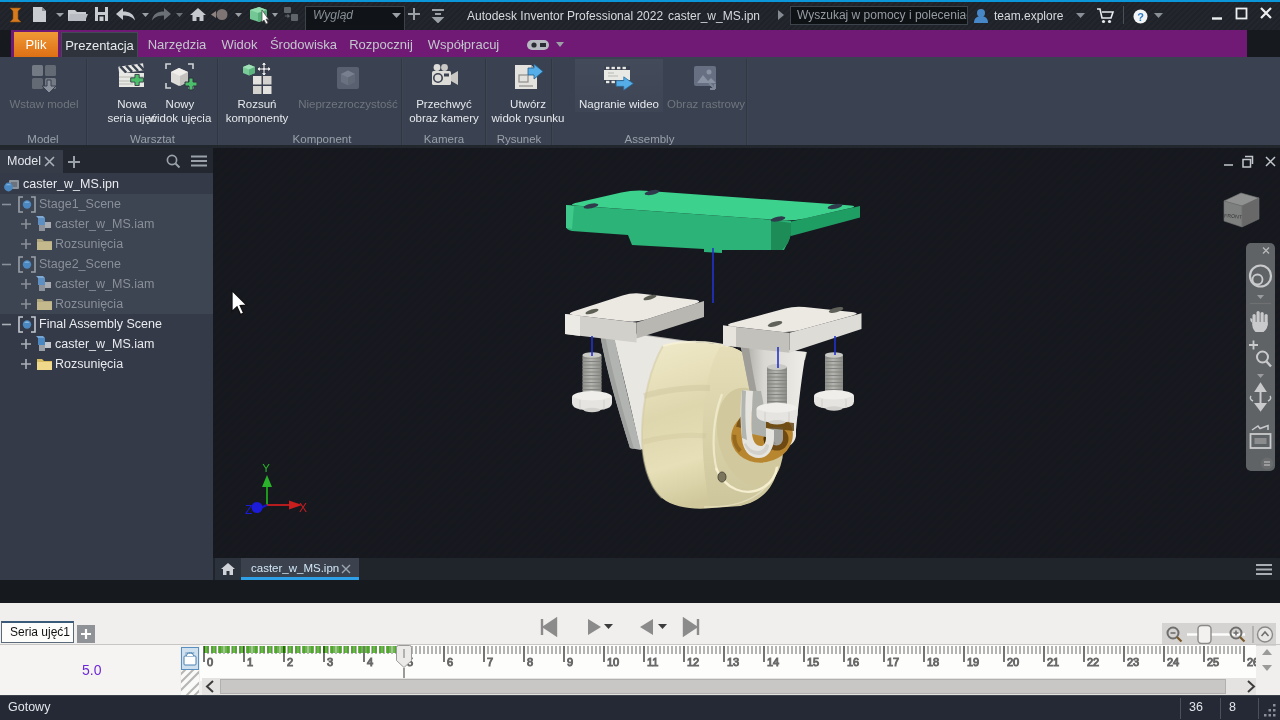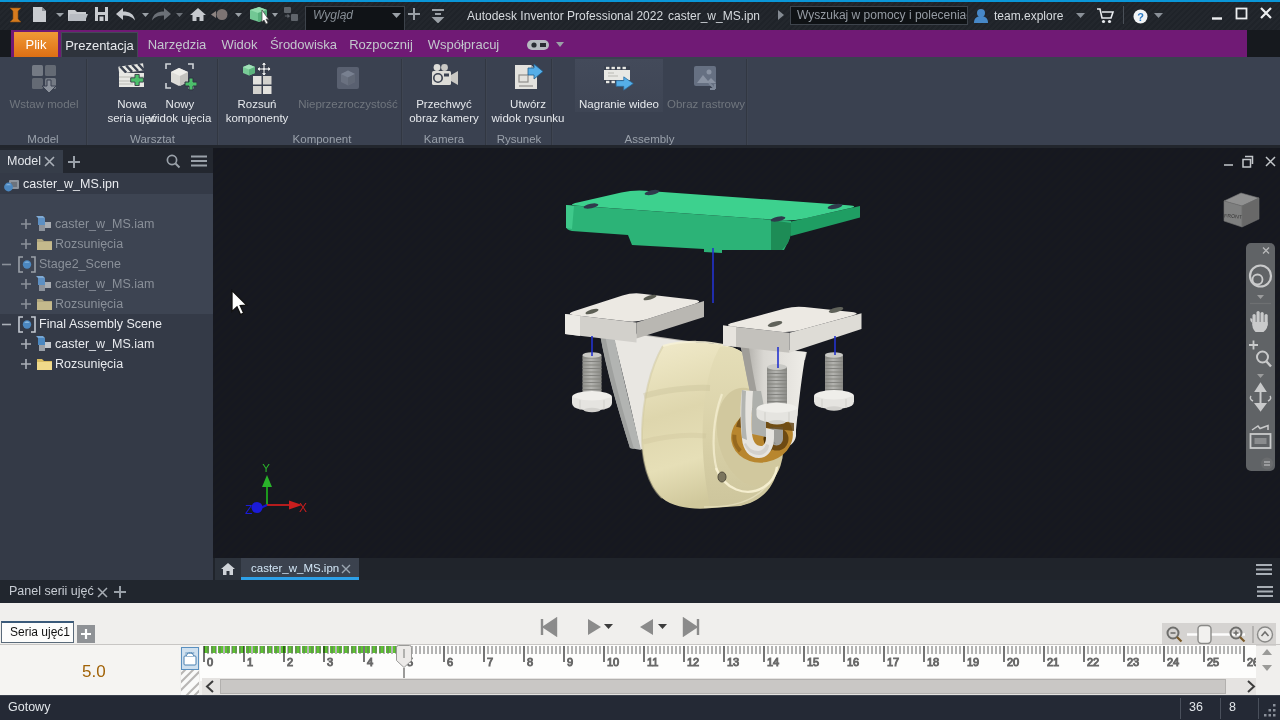--- a/index.html
+++ b/index.html
@@ -294,20 +294,31 @@
 
   <div class="tree-row bright" style="top:26px;">
     <svg class="abs" style="left:3px;top:2px;" width="17" height="17" viewBox="0 0 17 17">
           <rect x="6" y="4" width="10" height="9" rx="1" fill="#8d939c"></rect>
           <rect x="8" y="6" width="6" height="5" fill="#6d737c"></rect>
           <circle cx="5.5" cy="11" r="4.4" fill="#4b87c0"></circle>
           <path d="M2.6 9.2 a4.4 4.4 0 0 1 5.8 0" fill="#85b4dd"></path>
         </svg>
     <span style="position:absolute;left:23px;">caster_w_MS.ipn</span>
       </div>
+  <div class="tree-row" style="top:46px;">
+    <svg class="abs" style="left:2px;top:6px;" width="9" height="9">
+          <path d="M0 4.5 h9" stroke="#8a9099" stroke-width="1.6"></path>
+        </svg>
+    <svg class="abs" style="left:18px;top:2px;" width="18" height="17" viewBox="0 0 18 17">
+          <path d="M5 1 h-4 v15 h4 M13 1 h4 v15 h-4" stroke="#9aa0a8" stroke-width="1.6" fill="none"></path>
+          <circle cx="9" cy="8.5" r="4.2" fill="#4b87c0"></circle>
+          <path d="M6.2 6.8 a4.2 4.2 0 0 1 5.6 0" fill="#85b4dd"></path>
+        </svg>
+    <span style="position:absolute;left:39px;">Stage1_Scene</span>
+      </div>
   <div class="tree-row" style="top:66px;">
     <svg class="abs" style="left:21px;top:5px;" width="10" height="10">
           <path d="M5 0 v10 M0 5 h10" stroke="#8a9099" stroke-width="1.6"></path>
         </svg>
     <svg class="abs" style="left:36px;top:2px;" width="17" height="16" viewBox="0 0 17 16">
           <rect x="2" y="2" width="7" height="7" fill="#5d8fc2"></rect>
           <path d="M2 2 h7 l-2-2 h-7 z" fill="#7fa9d2"></path>
           <rect x="9" y="6" width="6" height="6" fill="#a9adb3"></rect>
           <rect x="3" y="9" width="6" height="6" fill="#8d939c"></rect>
         </svg>
@@ -595,32 +606,20 @@
         <rect x="6.5" y="9" width="3" height="4" fill="#2c323b"></rect>
       </svg>
   <svg class="abs" style="left:128px;top:6px;" width="10" height="10">
         <path d="M1 1 l8 8 M9 1 l-8 8" stroke="#9aa5b0" stroke-width="1.4"></path>
       </svg>
   <svg class="abs" style="left:1043px;top:5px;" width="16" height="13">
         <path d="M0 2 h16 M0 6.5 h16 M0 11 h16" stroke="#a8aeb5" stroke-width="2.2"></path>
       </svg>
   <div id="doctab-under"></div>
 </div>
-<div id="pshead">
-  <span style="position:absolute;left:9px;top:4px;font-size:12.5px;color:#c8cdd4;">Panel serii ujęć</span>
-  <svg class="abs" style="left:97px;top:7px;" width="11" height="11">
-        <path d="M1 1 l9 9 M10 1 l-9 9" stroke="#a8aeb5" stroke-width="1.5"></path>
-      </svg>
-  <svg class="abs" style="left:114px;top:6px;" width="12" height="12">
-        <path d="M6 0 v12 M0 6 h12" stroke="#99a0a8" stroke-width="2"></path>
-      </svg>
-  <svg class="abs" style="left:1257px;top:5px;" width="16" height="13">
-        <path d="M0 2 h16 M0 6.5 h16 M0 11 h16" stroke="#a8aeb5" stroke-width="2.2"></path>
-      </svg>
-</div>
 <div id="tlpanel">
 
   <svg class="abs" style="left:540px;top:14px;" width="160" height="20">
     <path d="M2 2 v16 M16 2 v16 l-12-8 z" fill="#8b8b8b" stroke="#8b8b8b" stroke-width="2.4"></path>
     <path d="M48 2 l13 8 -13 8 z" fill="#8b8b8b"></path>
         <path d="M64 7 l9 0 -4.5 5 z" fill="#3c3c3c"></path>
     <path d="M113 2 l-13 8 13 8 z" fill="#8b8b8b"></path>
         <path d="M118 7 l9 0 -4.5 5 z" fill="#3c3c3c"></path>
     <path d="M144 2 l12 8 -12 8 z M158 2 v16" fill="#8b8b8b" stroke="#8b8b8b" stroke-width="2.4"></path>
   </svg>
@@ -640,21 +639,21 @@
     <path d="M99.5 13 l3.5-4 3.5 4" fill="none" stroke="#6e6e6c" stroke-width="1.6"></path>
   </svg>
 
   <div class="abs" style="left:1px;top:18px;width:73px;height:22px;background:#fdfdfc;border:1px solid #5a6a7a;border-top:2px solid #3a5a7a;font-size:12px;color:#111;line-height:19px;padding-left:8px;">Seria ujęć1</div>
   <div class="abs" style="left:77px;top:22px;width:18px;height:18px;background:#8f9296;"></div>
   <svg class="abs" style="left:81px;top:26px;" width="10" height="10">
         <path d="M5 0 v10 M0 5 h10" stroke="#fff" stroke-width="2.2"></path>
       </svg>
   <div class="abs" style="left:0;top:41px;width:1280px;height:1px;background:#c8c6c4;"></div>
   <div class="abs" style="left:0;top:42px;width:180px;height:51px;background:#f5f4f2;"></div>
-  <span class="abs" style="left:82px;top:59px;font-size:17px;color:#a16207;">5.0</span>
+  <span class="abs" style="left:82px;top:59px;font-size:14px;color:#6d28d9;">5.0</span>
 
   <div class="abs" style="left:181px;top:44px;width:18px;height:23px;background:#cfe0ef;border:1px solid #5a90c0;"></div>
   <svg class="abs" style="left:183px;top:47px;" width="14" height="17">
     <rect x="1" y="6" width="12" height="9" rx="1" fill="#fff" stroke="#4a80b0" stroke-width="1"></rect>
     <path d="M3 6 l2-3 h4 l2 3" fill="#fff" stroke="#4a80b0" stroke-width="1"></path>
     <text x="7" y="3.5" font-size="3.5" fill="#4a80b0" text-anchor="middle" font-family="Liberation Sans">preze</text>
   </svg>
 
   <svg class="abs" style="left:181px;top:67px;" width="18" height="27">
     <rect width="18" height="27" fill="#fafaf9"></rect>

